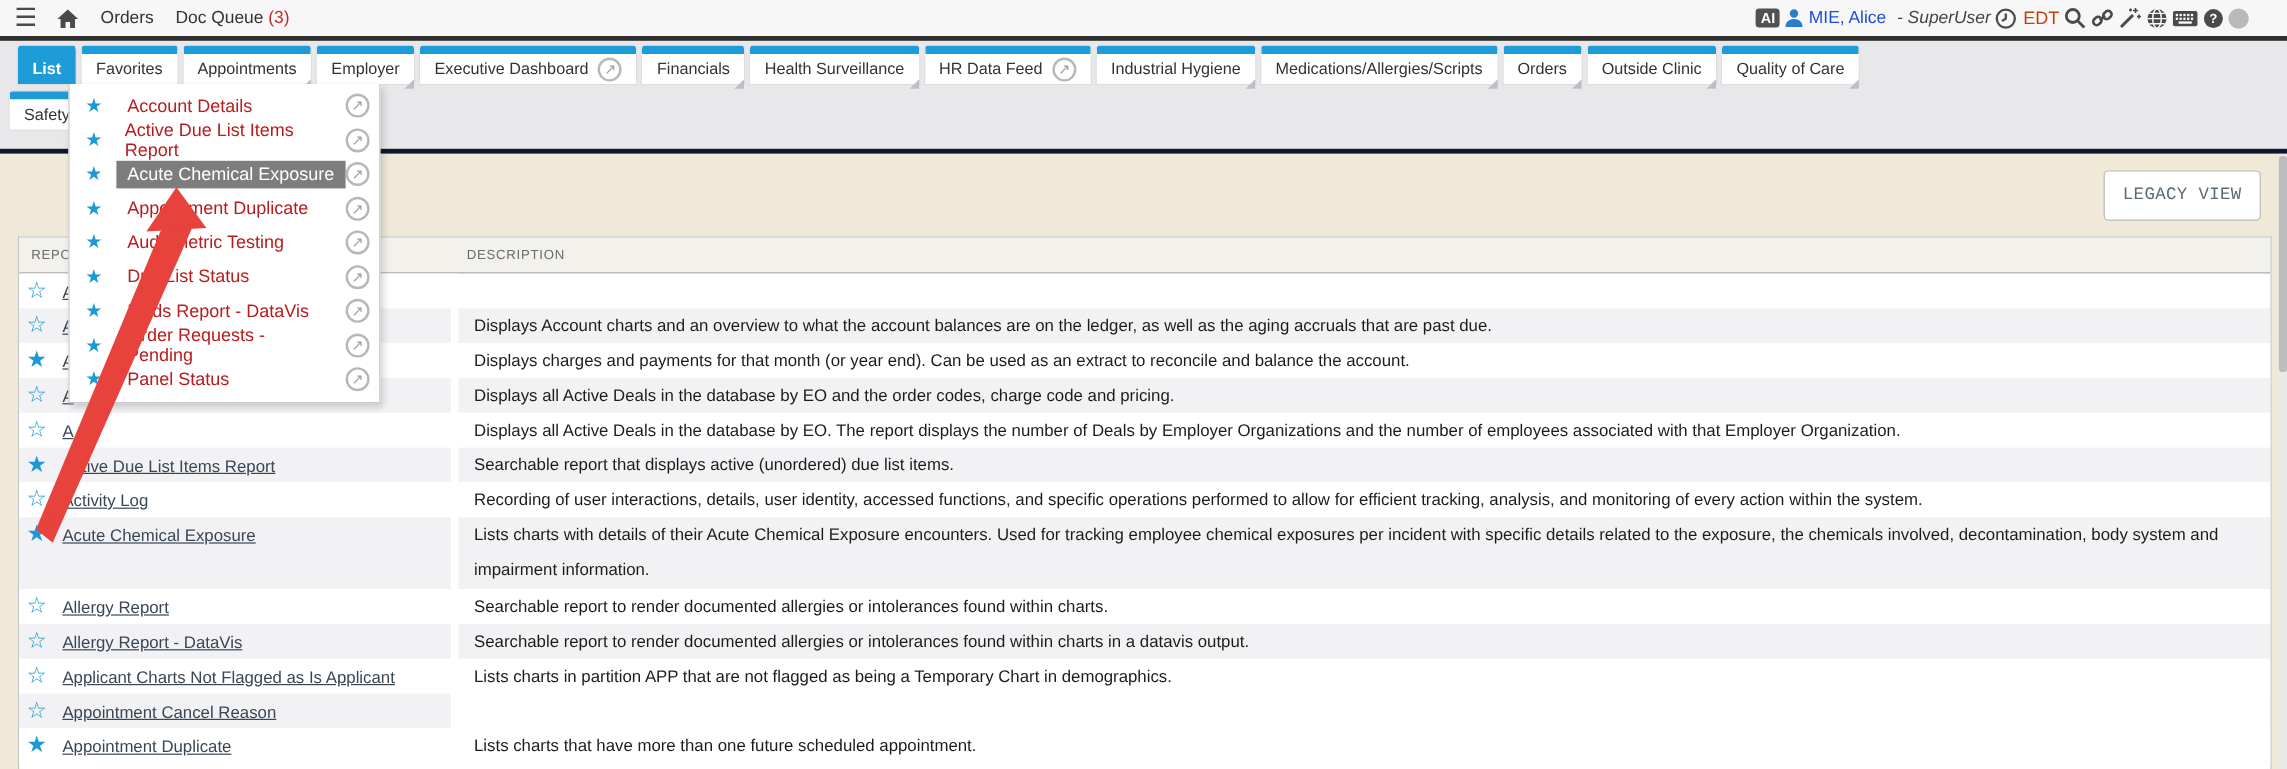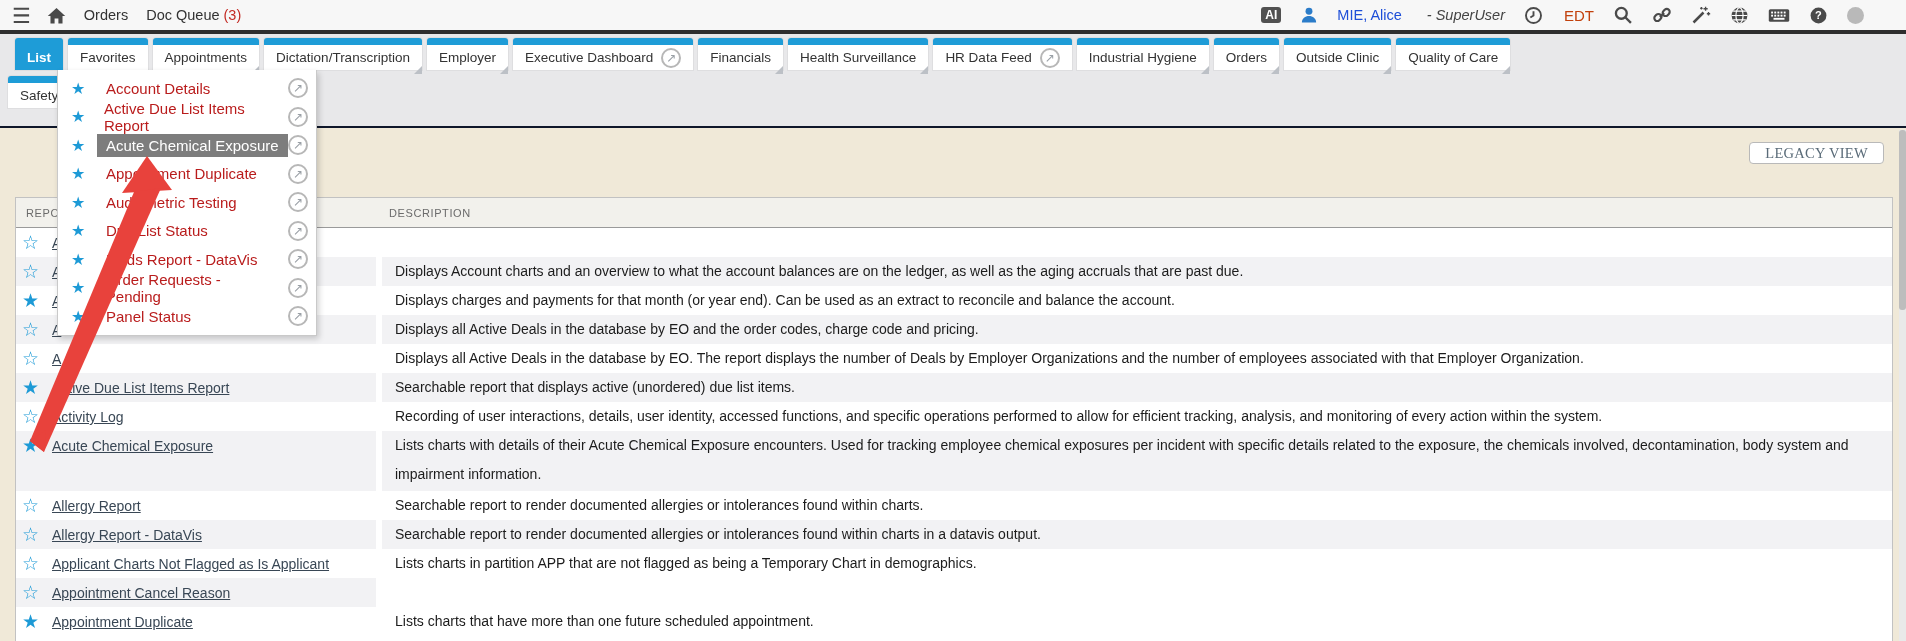--- a/index.html
+++ b/index.html
@@ -8,54 +8,54 @@
 
   
   .topbar { position:absolute; left:0; top:0; width:1906px; height:30px;
     background:#f7f7f7; display:flex; align-items:center; z-index:40; }
   .darkstrip { position:absolute; left:0; top:30px; width:1906px; height:4px;
     background:#2e2e2e; z-index:40; }
   .hamburger { font-size:21px; color:#4a4a4a; margin-left:12px; cursor:pointer; line-height:1; }
   .home { margin-left:16px; cursor:pointer; display:flex; align-items:center; }
   .tb-nav { margin-left:18px; font-size:14.5px; color:#333; cursor:pointer; }
   .tb-count { color:#c32b24; font-size:14.5px; margin-left:4px; }
-  .tb-right { margin-left:auto; display:flex; align-items:center; gap:19px; padding-right:42px; }
+  .tb-right { margin-left:auto; display:flex; align-items:center; gap:3px; padding-right:32px; }
   .ai-badge { background:#515151; color:#fff; font-weight:bold; font-size:12px;
     border-radius:3px; padding:2px 4px; line-height:1; cursor:pointer; }
   .tb-user { font-size:14.5px; color:#1d4ed8; }
   .tb-role { font-size:14.5px; color:#444; font-style:italic; margin-left:6px; }
   .tb-tz { font-size:15px; color:#c2410c; margin-left:2px; }
   .tbicon { display:flex; align-items:center; cursor:pointer; }
   .gray-dot { width:17px; height:17px; border-radius:50%; background:#b9b9b9; }
 
   
   .tabsarea { position:absolute; left:0; top:34px; width:1906px; height:94px;
-    background:#e8e8ea; border-bottom:2px solid #0f172a; z-index:5; }
+    background:#e8e8ea; border-bottom:4px solid #0f172a; z-index:5; }
   .tabrow { position:absolute; left:15px; display:flex; gap:5px; }
   .tabrow.r1 { top:4px; }
   .tabrow.r2 { top:42px; left:8px; }
   .tab { position:relative; height:32px; background:#ffffff;
     border-top:7px solid #1e9cd7; border-radius:3px 3px 0 0;
     display:flex; align-items:center; padding:0 12px; font-size:13.5px; color:#333;
     cursor:pointer; white-space:nowrap; box-shadow:0 0 0 1px rgba(0,0,0,0.04); }
   .tab.active { background:#1e9cd7; color:#fff; font-weight:bold; }
   .tab .fold { position:absolute; right:0; bottom:-4px; width:0; height:0;
     border-style:solid; border-width:0 0 8px 8px;
     border-color:transparent transparent #bcc0c6 transparent; }
   .circlearrow { width:20px; height:20px; border:2px solid #b7b7b7; border-radius:50%;
     color:#9aa0a6; font-size:12px; line-height:16px; text-align:center; flex:0 0 auto;
     background:#fff; }
   .tab .circlearrow { margin-left:8px; }
 
   
   .content { position:absolute; left:0; top:129px; width:1906px; height:512px;
     background:#f0e9d8; }
-  .legacy-btn { position:absolute; right:22px; top:13px; height:22px; padding:0 15px;
+  .legacy-btn { position:absolute; right:22px; top:13px; height:42px; padding:0 15px;
     background:#fff; border:1px solid #b9b9b9; border-radius:4px;
-    font-family:Liberation Serif, serif; font-size:14.5px; color:#5a6b78;
+    font-family:Liberation Mono, monospace; font-size:14.5px; color:#5a6b78;
     cursor:pointer; letter-spacing:0.3px; }
   .card { position:absolute; left:15px; top:68px; width:1878px; height:460px;
     background:#fff; border:1px solid #c2c2c2; border-bottom:none; overflow:hidden; }
   .thead { display:flex; height:30px; align-items:center; background:#f2f1ec;
     border-bottom:1px solid #9a9a9a; color:#6b6b6b; font-size:11px;
     letter-spacing:0.6px; }
   .th-name { width:360px; padding-left:10px; }
   .th-desc { flex:1; padding-left:13px; }
   .trow { display:flex; background:#fff; }
   .trow .tcell { background:#fff; }
@@ -184,24 +184,20 @@
         <span>List</span>
       </div>
       <div class="tab">
         <span>Favorites</span>
       </div>
       <div class="tab">
         <span>Appointments</span>
         <span class="fold"></span>
       </div>
       <div class="tab">
-        <span>Dictation/Transcription</span>
-        <span class="fold"></span>
-      </div>
-      <div class="tab">
         <span>Employer</span>
         <span class="fold"></span>
       </div>
       <div class="tab">
         <span>Executive Dashboard</span>
         <span class="circlearrow">↗</span>
       </div>
       <div class="tab">
         <span>Financials</span>
         <span class="fold"></span>
@@ -209,20 +205,24 @@
       <div class="tab">
         <span>Health Surveillance</span>
         <span class="fold"></span>
       </div>
       <div class="tab">
         <span>HR Data Feed</span>
         <span class="circlearrow">↗</span>
       </div>
       <div class="tab">
         <span>Industrial Hygiene</span>
+        <span class="fold"></span>
+      </div>
+      <div class="tab">
+        <span>Medications/Allergies/Scripts</span>
         <span class="fold"></span>
       </div>
       <div class="tab">
         <span>Orders</span>
         <span class="fold"></span>
       </div>
       <div class="tab">
         <span>Outside Clinic</span>
         <span class="fold"></span>
       </div>

